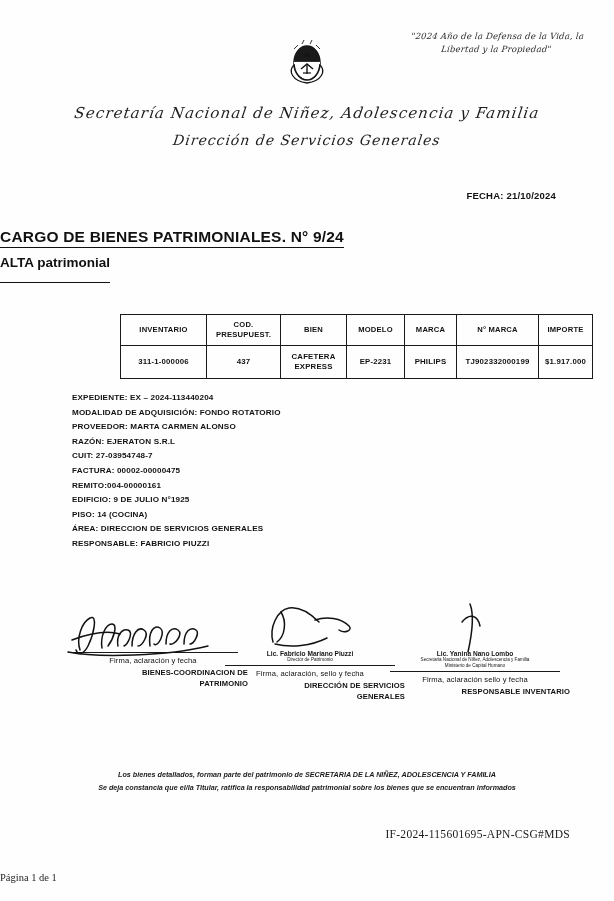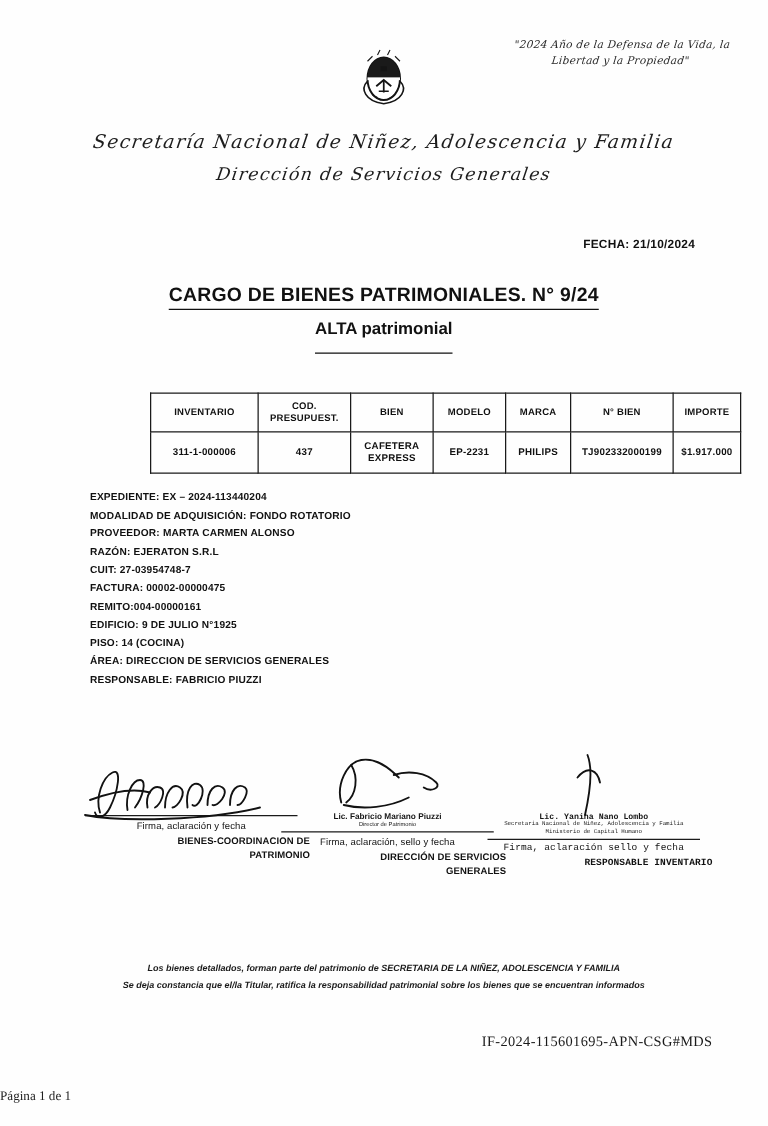--- a/index.html
+++ b/index.html
@@ -82,21 +82,20 @@
     font-weight: bold;
     letter-spacing: 0.2px;
   }
 
   
   .title-wrap {
     position: absolute;
     top: 228px;
     left: 0;
     width: 614px;
-    text-align: center;
   }
   .title-main {
     display: inline-block;
     font-size: 15.5px;
     font-weight: bold;
     letter-spacing: 0.2px;
     border-bottom: 1.6px solid #111;
     padding-bottom: 1px;
   }
   .title-sub {
@@ -153,21 +152,21 @@
     width: 518px;
     height: 150px;
   }
   .sig {
     position: absolute;
     text-align: center;
     width: 190px;
   }
   .sig-a { left: 58px; }
   .sig-b { left: 215px; }
-  .sig-c { left: 380px; font-family: Liberation Mono, monospace; }
+  .sig-c { left: 380px; }
 
   .ink {
     height: 62px;
     position: relative;
   }
   .ink svg { position: absolute; left: 0; top: 0; }
 
   .stamp {
     font-size: 6px;
     font-weight: bold;
@@ -276,21 +275,21 @@
         <col style="width:82px">
         <col style="width:54px">
     </colgroup>
     <thead>
       <tr>
         <th>INVENTARIO</th>
         <th>COD. PRESUPUEST.</th>
         <th>BIEN</th>
         <th>MODELO</th>
         <th>MARCA</th>
-        <th>N° BIEN</th>
+        <th>N° MARCA</th>
         <th>IMPORTE</th>
       </tr>
     </thead>
     <tbody>
       <tr>
         <td>311-1-000006</td>
         <td>437</td>
         <td>CAFETERA EXPRESS</td>
         <td>EP-2231</td>
         <td>PHILIPS</td>

